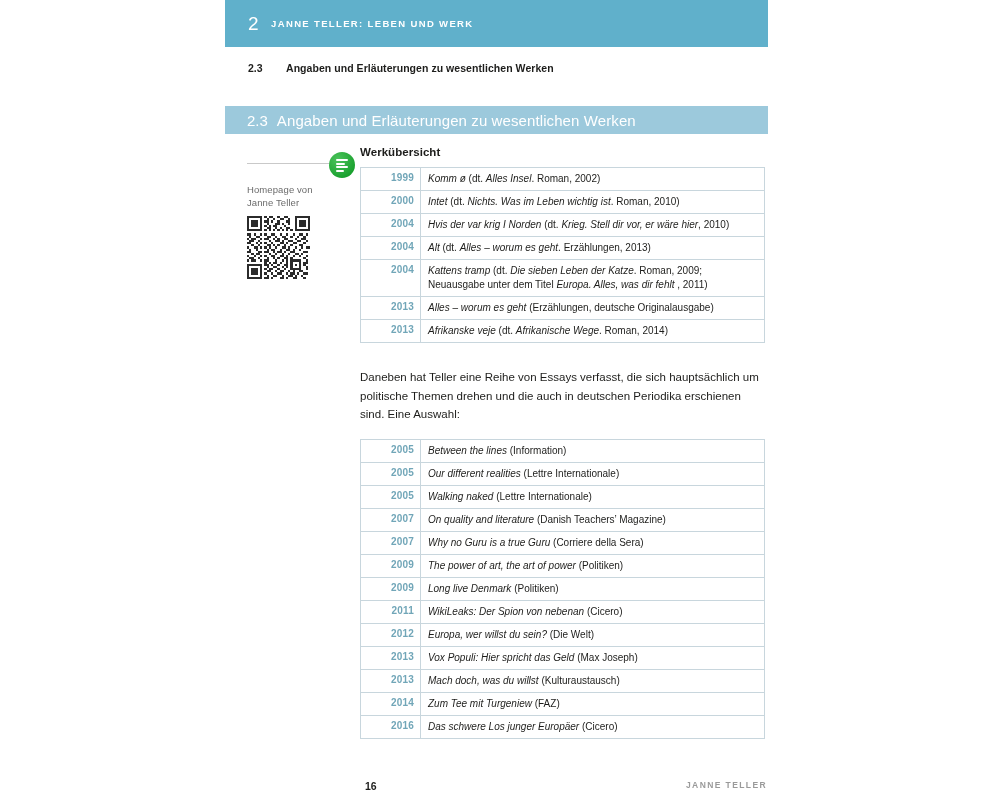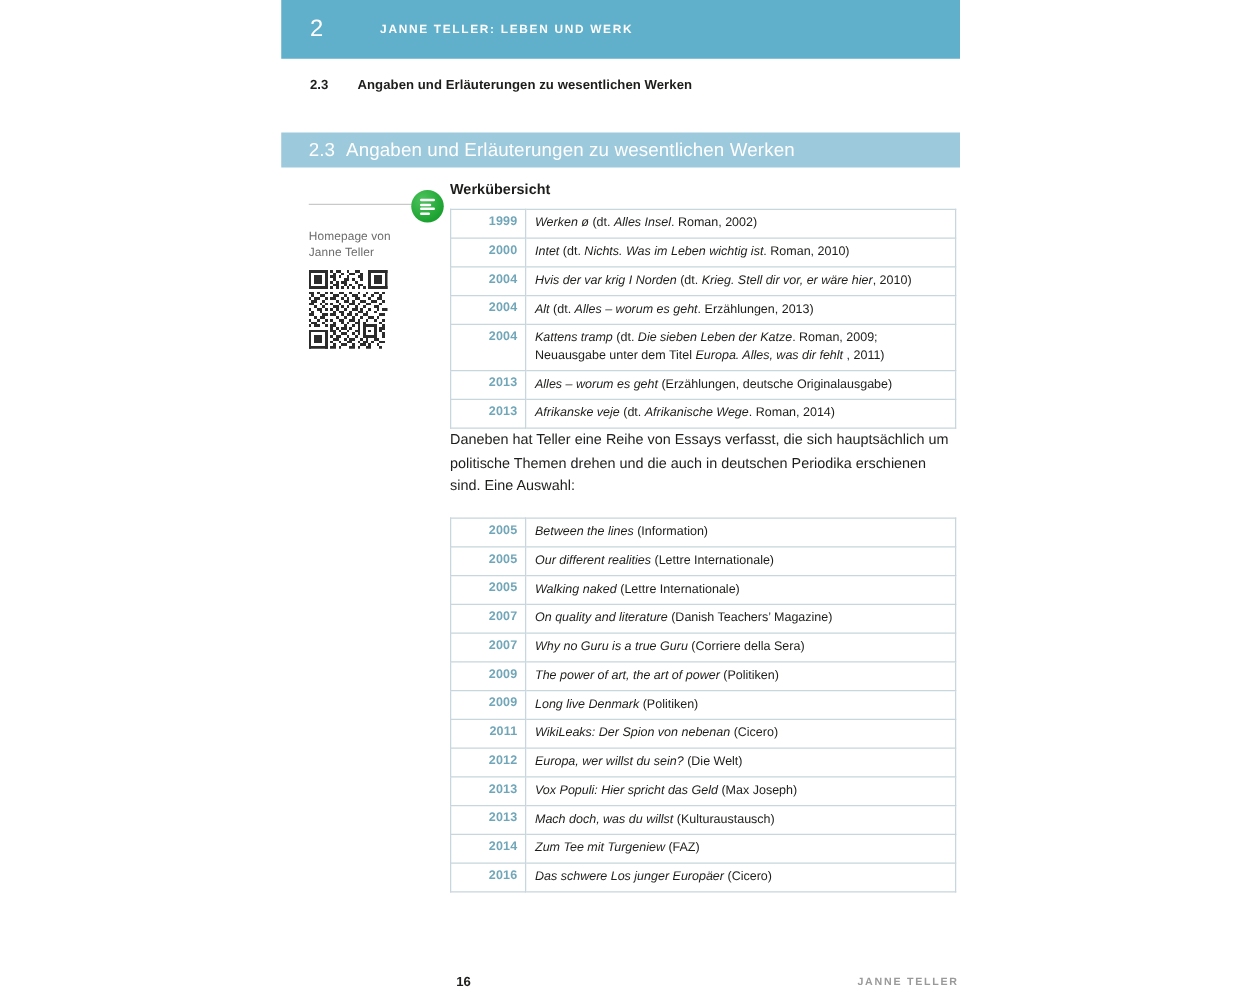--- a/index.html
+++ b/index.html
@@ -39,21 +39,21 @@
     font-size: 19px;
     font-weight: 400;
     line-height: 1;
     letter-spacing: 0.5px;
   }
   .chapter-title {
     color: #ffffff;
     font-size: 9.5px;
     font-weight: 700;
     letter-spacing: 1.35px;
-    margin-left: 45px;
+    margin-left: 12px;
     white-space: nowrap;
   }
 
   
   .breadcrumb {
     display: flex;
     padding-left: 23px;
     margin-top: 15px;
     color: #1d1d1b;
   }
@@ -195,21 +195,21 @@
     line-height: 14px;
   }
   table.works td.entry i {
     font-style: italic;
   }
 
   .para {
     font-size: 11.5px;
     line-height: 18.5px;
     color: #1d1d1b;
-    margin: 0 0 15px 0;
+    margin: 25px 0 15px 0;
     width: 405px;
     letter-spacing: 0.01px;
   }
 
   
   .page-footer {
     position: absolute;
     left: 22px;
     right: 1px;
     bottom: 8px;
@@ -492,21 +492,21 @@
     </div>
 
     <div class="content-col">
 
       <h3 class="sub-heading">Werkübersicht</h3>
 
       <table class="works">
         <tbody id="works-body">
             <tr>
               <td class="year">1999</td>
-              <td class="entry"><i>Werken ø</i> (dt. <i>Alles Insel</i>. Roman, 2002)</td>
+              <td class="entry"><i>Komm ø</i> (dt. <i>Alles Insel</i>. Roman, 2002)</td>
             </tr>
             <tr>
               <td class="year">2000</td>
               <td class="entry"><i>Intet</i> (dt. <i>Nichts. Was im Leben wichtig ist</i>. Roman, 2010)</td>
             </tr>
             <tr>
               <td class="year">2004</td>
               <td class="entry"><i>Hvis der var krig I Norden</i> (dt. <i>Krieg. Stell dir vor, er wäre hier</i>, 2010)</td>
             </tr>
             <tr>

